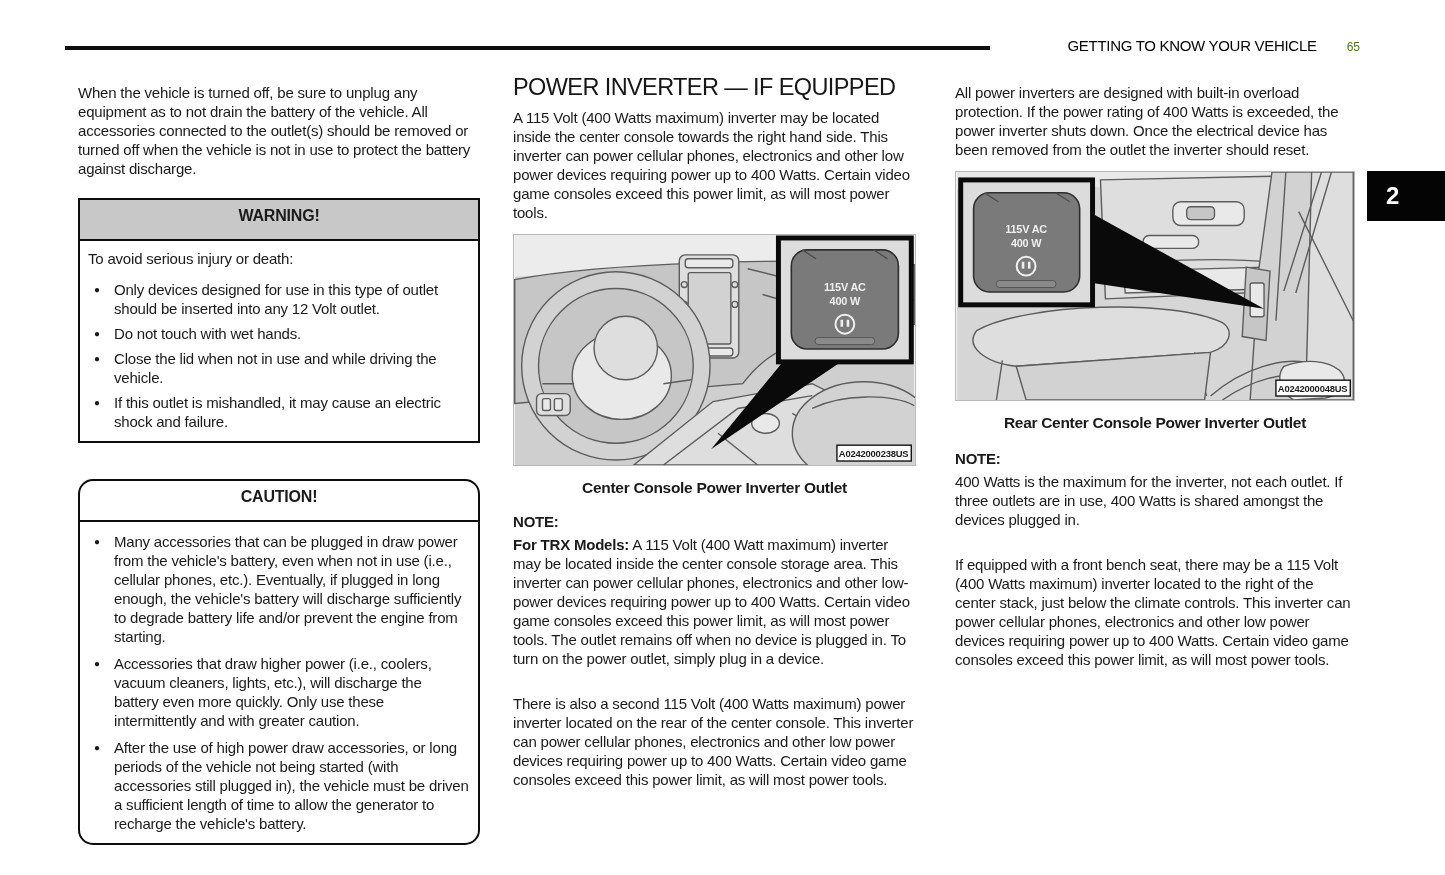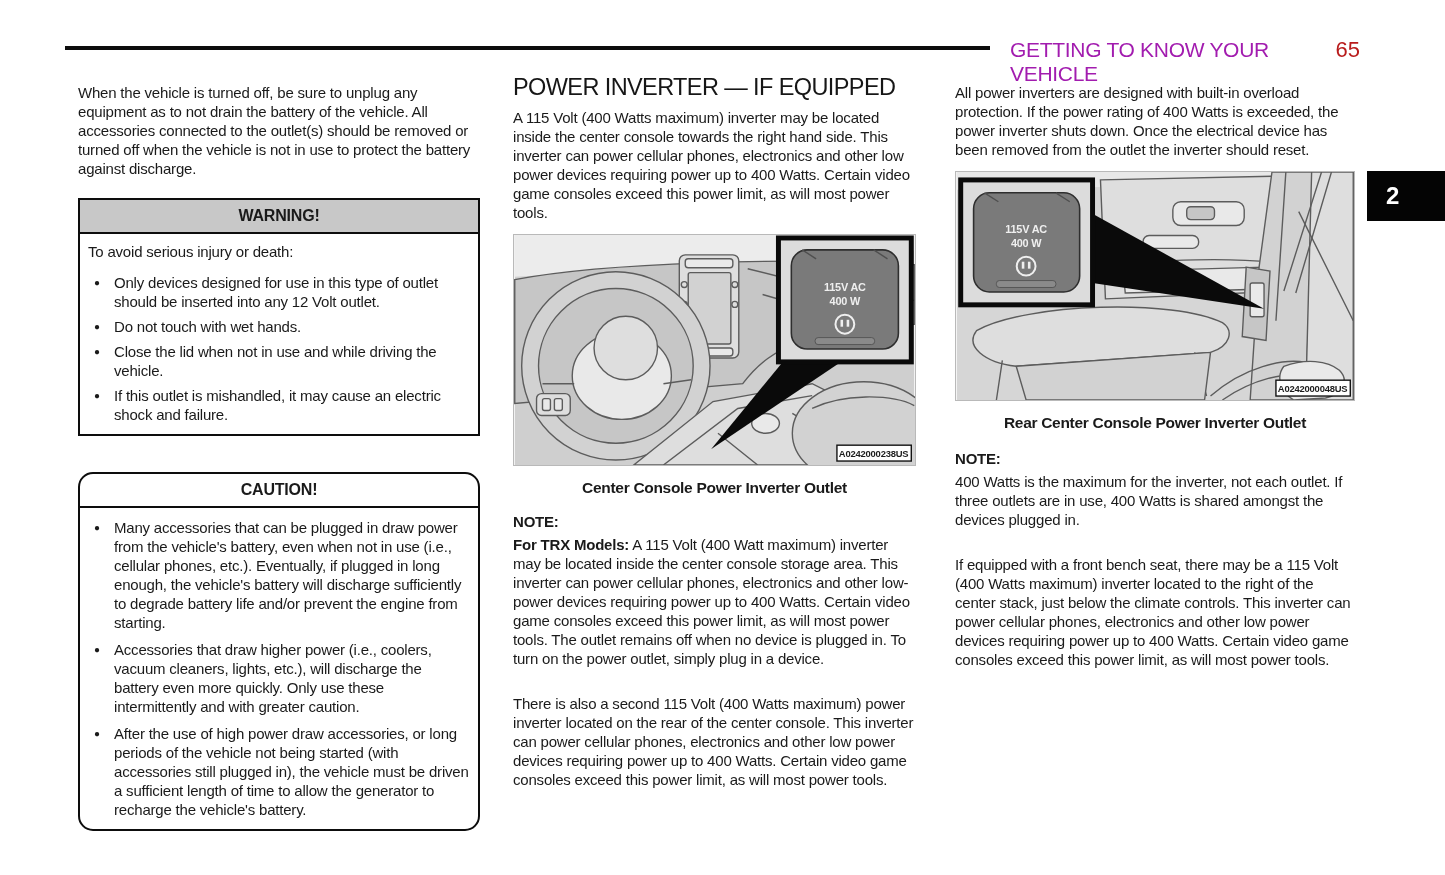--- a/index.html
+++ b/index.html
@@ -2,37 +2,37 @@
 <html><head>
 <meta charset="utf-8">
 <style>
   * { margin:0; padding:0; box-sizing:border-box; }
   html,body { width:1445px; height:875px; background:#ffffff; }
   body { font-family:"Liberation Sans", sans-serif; color:#1a1a1a; position:relative; overflow:hidden; }
 
   .rule { position:absolute; left:65px; top:46px; width:925px; height:4px; background:#0d0d0d; }
 
   .running-head { position:absolute; top:37px; left:1010px; width:350px; display:flex; align-items:baseline; justify-content:flex-end; gap:30px; }
-  .running-head .sec { font-size:21px; letter-spacing:-0.3px; color:#a21caf; }
-  .running-head .pn  { font-size:22px; color:#b91c1c; }
+  .running-head .sec { font-size:15px; letter-spacing:-0.3px; color:#000000; }
+  .running-head .pn  { font-size:12px; color:#4d7c0f; }
 
   .chapter-tab { position:absolute; right:0; top:171px; width:78px; height:50px; background:#040404; color:#fff;
                  display:flex; align-items:center; }
   .chapter-tab span { font-size:24px; font-weight:bold; padding-left:19px; }
 
   .col { position:absolute; font-size:15px; line-height:19px; letter-spacing:-0.2px; }
   .col1 { left:78px;  top:83px; width:402px; }
   .col2 { left:513px; top:78px; width:403px; }
   .col3 { left:955px; top:83px; width:400px; }
 
   h1.section-heading { font-size:23.5px; font-weight:400; letter-spacing:-0.6px; color:#161616; margin-bottom:11px; white-space:nowrap; }
 
   .alert { border:2px solid #0d0d0d; margin-top:20px; background:#fff; }
   .alert.caution { margin-top:36px;border-radius:15px; }
-  .alert-head { text-align:center; font-weight:bold; font-size:16px; padding:6px 0 7px; border-bottom:2px solid #0d0d0d; }
+  .alert-head { text-align:center; font-weight:bold; font-size:16px; padding:6px 0 14px; border-bottom:2px solid #0d0d0d; }
   .alert-head.gray { background:#c8c8c8; }
   .alert-body { padding:8px 8px 10px 8px; }
   .alert-body .lead { margin-bottom:12px; }
   .li { display:flex; margin-top:6px; }
   .li .dot { width:26px; flex:0 0 26px; text-align:left; padding-left:6px; font-size:10px; line-height:19px; }
 
   figure { margin-top:12px; }
   figure svg { display:block; border:1px solid #b9b9b9; }
   figcaption { margin-top:12px; text-align:center; font-weight:bold; font-size:15.5px; letter-spacing:-0.3px; }
 

